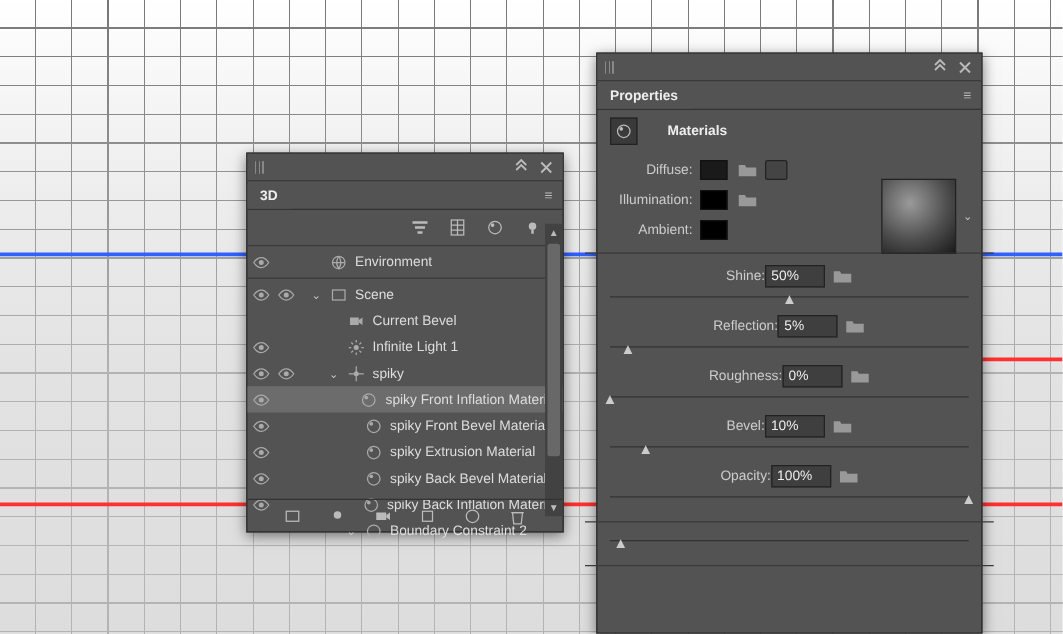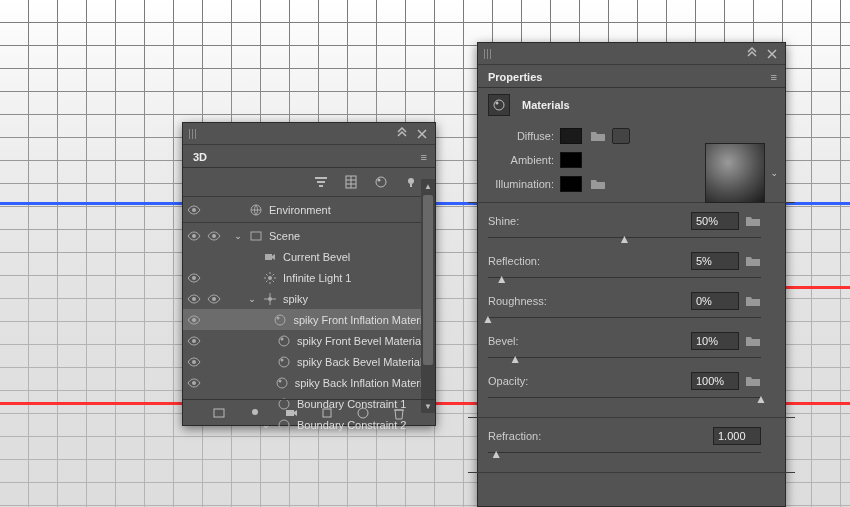--- a/index.html
+++ b/index.html
@@ -28,21 +28,21 @@
     repeating-linear-gradient(90deg,#888 0,#888 1px,transparent 1px,transparent 3px);
     margin-right:4px;
   }
   .tb-spacer { flex:1; }
   .tb-ico { width:14px; height:14px; margin-left:6px; display:flex; align-items:center; justify-content:center; color:#bbb; cursor:pointer; }
   .tb-ico svg { width:14px; height:14px; }
   .tab { display:inline-block; padding:4px 10px; font-weight:bold; background:#535353; color:#eee; }
   .tabrow { border-bottom:1px solid #333; padding-top:2px; }
 
   
-  #panel-3d { left:182px; top:122px; width:254px; height:304px; }
+  #panel-3d { left:197px; top:122px; width:254px; height:304px; }
   .toolbar-row { display:flex; justify-content:flex-end; gap:14px; padding:6px 16px; border-bottom:1px solid #3a3a3a; }
   .tbtn { width:16px; height:16px; color:#bbb; cursor:pointer; display:flex; align-items:center; justify-content:center; }
   .tbtn svg{width:16px;height:16px;}
   .tree { padding:2px 0 0 0; }
   .trow { display:flex; align-items:center; height:21px; padding:0 4px; gap:6px; cursor:pointer; }
   .trow.sel { background:#6c6c6c; }
   .eye { width:14px; height:14px; color:#aaa; flex-shrink:0; }
   .eye svg{width:14px;height:14px;}
   .caret { width:10px; text-align:center; color:#ccc; font-size:9px; }
   .spacer { display:inline-block; }
@@ -51,36 +51,36 @@
   .rlabel { color:#ddd; white-space:nowrap; }
   .scrollbar { position:absolute; right:0; top:70px; bottom:26px; width:14px; background:#424242; }
   .scrollthumb { position:absolute; left:2px; top:2px; right:2px; height:170px; background:#686868; border-radius:2px; }
   .sarrow { position:absolute; left:0; right:0; height:14px; background:#424242; color:#bbb; font-size:8px; display:flex; align-items:center; justify-content:center; }
   .sa-up { top:-14px; } .sa-dn { bottom:-14px; }
   .footer-row { position:absolute; bottom:0; left:0; right:0; height:26px; display:flex; align-items:center; justify-content:center; gap:20px; border-top:1px solid #333; }
   .hr { height:1px; background:#3a3a3a; margin:2px 0;}
 
   
   #panel-props { left:477px; top:42px; width:309px; height:465px; }
-  .subhead { display:flex; align-items:center; gap:12px; padding:6px 10px 4px; }
+  .subhead { display:flex; align-items:center; gap:24px; padding:6px 10px 4px; }
   .subhead .ico { width:22px; height:22px; background:#3a3a3a; border:1px solid #222; display:flex; align-items:center; justify-content:center; }
-  .section { padding:4px 24px 2px 10px; }
+  .section { padding:4px 10px 2px 10px; }
   .kvrow { display:flex; align-items:center; height:24px; }
   .kvrow .lbl { width:72px; text-align:right; color:#ccc; padding-right:6px; }
   .swatch { width:40px; height:16px; background:#1a1a1a; border:1px solid #111; margin-right:8px; }
   .folder { width:16px; height:14px; color:#aaa; }
   .folder svg{width:16px;height:14px;}
   .preview { position:absolute; right:20px; top:100px; width:60px; height:60px; background:
     radial-gradient(circle at 38% 32%, #9a9a9a 0%, #4f4f4f 55%, #1a1a1a 100%);
     border:1px solid #222;
   }
   .prev-caret {position:absolute; right:7px; top:125px; color:#ccc; font-size:9px;}
 
   .sliderrow { position:relative; margin-bottom:6px; }
-  .sliderlbl { display:flex; justify-content:space-between; align-items:center; height:20px; }
+  .sliderlbl { display:flex; justify-content:center; align-items:center; height:20px; }
   .sliderlbl .l { color:#ccc; }
   .valbox { width:48px; height:18px; background:#3f3f3f; border:1px solid #222; color:#eee; font-size:11px; padding:1px 4px; text-align:left; }
   .valwrap { display:flex; align-items:center; gap:6px; }
   .track { position:relative; height:14px; }
   .trackline { position:absolute; left:0; right:0; top:6px; height:1px; background:#333; }
   .thumb { position:absolute; top:1px; width:12px; height:10px; color:#ccc; font-size:12px; transform:translateX(-50%); }
   .sep { height:1px; background:#3a3a3a; margin:4px -10px; }
   .bottomlinks { display:flex; justify-content:space-between; padding:6px 10px; font-size:11px; color:#ccc; }
   .chip { width:18px; height:16px; background:#444; border:1px solid #222; border-radius:2px;}
 </style>
@@ -261,49 +261,53 @@
           </svg></span>
         <span class="eye"></span>
         <span class="spacer" style="width:28px"></span>
         <span class="caret"></span>
         <span class="ricon">
           <svg viewBox="0 0 14 14">
             <circle cx="7" cy="7" r="5" stroke="#aaa" fill="none"></circle>
             <circle cx="5" cy="5" r="1.5" fill="#aaa"></circle>
           </svg>
         </span>
+        <span class="rlabel">spiky Extrusion Material</span>
+      </div>
+      <div class="trow">
+        <span class="eye"><svg viewBox="0 0 14 14">
+            <path d="M1 7c2-3 4-4 6-4s4 1 6 4c-2 3-4 4-6 4s-4-1-6-4z" stroke="#aaa" fill="none"></path>
+            <circle cx="7" cy="7" r="2" fill="#aaa"></circle>
+          </svg></span>
+        <span class="eye"></span>
+        <span class="spacer" style="width:28px"></span>
+        <span class="caret"></span>
+        <span class="ricon">
+          <svg viewBox="0 0 14 14">
+            <circle cx="7" cy="7" r="5" stroke="#aaa" fill="none"></circle>
+            <circle cx="5" cy="5" r="1.5" fill="#aaa"></circle>
+          </svg>
+        </span>
         <span class="rlabel">spiky Back Bevel Material</span>
       </div>
       <div class="trow">
         <span class="eye"><svg viewBox="0 0 14 14">
             <path d="M1 7c2-3 4-4 6-4s4 1 6 4c-2 3-4 4-6 4s-4-1-6-4z" stroke="#aaa" fill="none"></path>
             <circle cx="7" cy="7" r="2" fill="#aaa"></circle>
           </svg></span>
         <span class="eye"></span>
         <span class="spacer" style="width:28px"></span>
         <span class="caret"></span>
         <span class="ricon">
           <svg viewBox="0 0 14 14">
             <circle cx="7" cy="7" r="5" stroke="#aaa" fill="none"></circle>
             <circle cx="5" cy="5" r="1.5" fill="#aaa"></circle>
           </svg>
         </span>
         <span class="rlabel">spiky Back Inflation Material</span>
-      </div>
-      <div class="trow">
-        <span class="eye"></span>
-        <span class="eye"></span>
-        <span class="spacer" style="width:28px"></span>
-        <span class="caret"></span>
-        <span class="ricon">
-          <svg viewBox="0 0 14 14">
-            <circle cx="7" cy="7" r="5" stroke="#aaa" fill="none"></circle>
-          </svg>
-        </span>
-        <span class="rlabel">Boundary Constraint 1</span>
       </div>
       <div class="trow">
         <span class="eye"></span>
         <span class="eye"></span>
         <span class="spacer" style="width:28px"></span>
         <span class="caret">⌄</span>
         <span class="ricon">
           <svg viewBox="0 0 14 14">
             <circle cx="7" cy="7" r="5" stroke="#aaa" fill="none"></circle>
           </svg>
@@ -385,29 +389,29 @@
   <div class="section">
     <div class="kvrow">
       <span class="lbl">Diffuse:</span>
       <span class="swatch" style="width:22px"></span>
       <span class="folder"><svg viewBox="0 0 16 14">
             <path d="M1 3h5l1 2h8v7H1z" fill="#999"></path>
           </svg></span>
       <span class="chip" style="margin-left:6px"></span>
     </div>
     <div class="kvrow">
-      <span class="lbl">Ambient:</span>
-      <span class="swatch" style="width:22px;background:#000"></span>
-    </div>
-    <div class="kvrow">
       <span class="lbl">Illumination:</span>
       <span class="swatch" style="width:22px;background:#000"></span>
       <span class="folder"><svg viewBox="0 0 16 14">
             <path d="M1 3h5l1 2h8v7H1z" fill="#999"></path>
           </svg></span>
+    </div>
+    <div class="kvrow">
+      <span class="lbl">Ambient:</span>
+      <span class="swatch" style="width:22px;background:#000"></span>
     </div>
   </div>
   <div class="preview"></div>
   <div class="prev-caret">⌄</div>
 
   <div class="sep"></div>
   <div class="section" id="sliders">
       <div class="sliderrow">
         <div class="sliderlbl">
           <span class="l">Shine:</span>
@@ -480,26 +484,20 @@
         </div>
         <div class="track">
           <div class="trackline"></div>
           <div class="thumb" style="left:100%">▲</div>
         </div>
       </div>
     </div>
   <div class="sep"></div>
   <div class="section">
     <div class="sliderrow">
-      <div class="sliderlbl">
-        <span class="l">Refraction:</span>
-        <span class="valwrap">
-          <input class="valbox" value="1.000" style="">
-        </span>
-      </div>
       <div class="track">
         <div class="trackline"></div>
         <div class="thumb" style="left:3%">▲</div>
       </div>
     </div>
   </div>
   <div class="sep"></div>
   <div class="bottomlinks">
     
     

